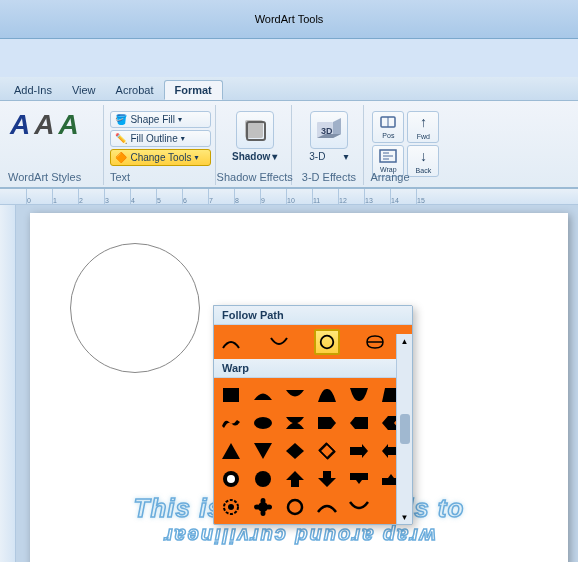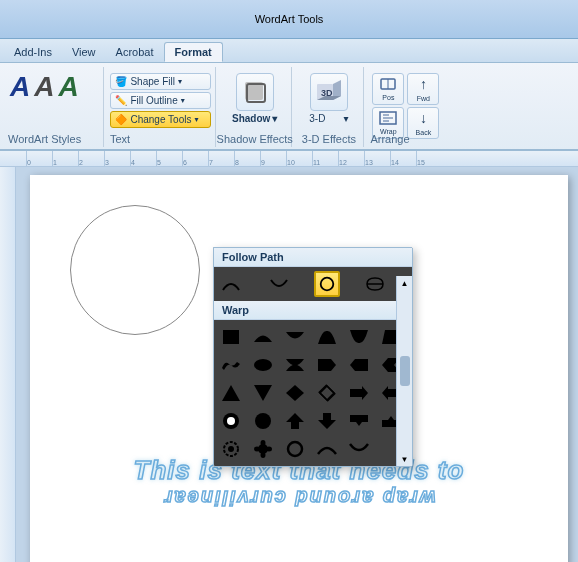--- a/index.html
+++ b/index.html
@@ -24,20 +24,21 @@
     }
 
     
     .ribbon-tabs {
       background: linear-gradient(to bottom, #dce9f5, #c8dcef);
       height: 24px;
       display: flex;
       align-items: flex-end;
       padding: 0 4px;
       border-bottom: 1px solid #9bbad4;
+      margin-top: 38px;
     }
     .ribbon-tab {
       padding: 3px 10px;
       font-size: 11px;
       color: #1a3a5c;
       cursor: pointer;
       border-radius: 3px 3px 0 0;
       height: 20px;
       display: flex;
       align-items: center;
@@ -174,23 +175,23 @@
       display: flex;
       flex-direction: column;
       padding: 2px 4px;
       position: relative;
       min-width: 80px;
     }
 
     
     .dropdown-overlay {
       position: absolute;
-      top: 96px;
+      top: 116px;
       left: 213px;
-      background: #404040;
+      background: #f97316;
       border: 1px solid #9bbad4;
       box-shadow: 3px 3px 8px rgba(0,0,0,0.25);
       z-index: 100;
       width: 200px;
       border-radius: 0 2px 2px 2px;
     }
     .dropdown-section-header {
       background: linear-gradient(to bottom, #e8f0f8, #d8e8f4);
       padding: 3px 8px;
       font-size: 11px;

